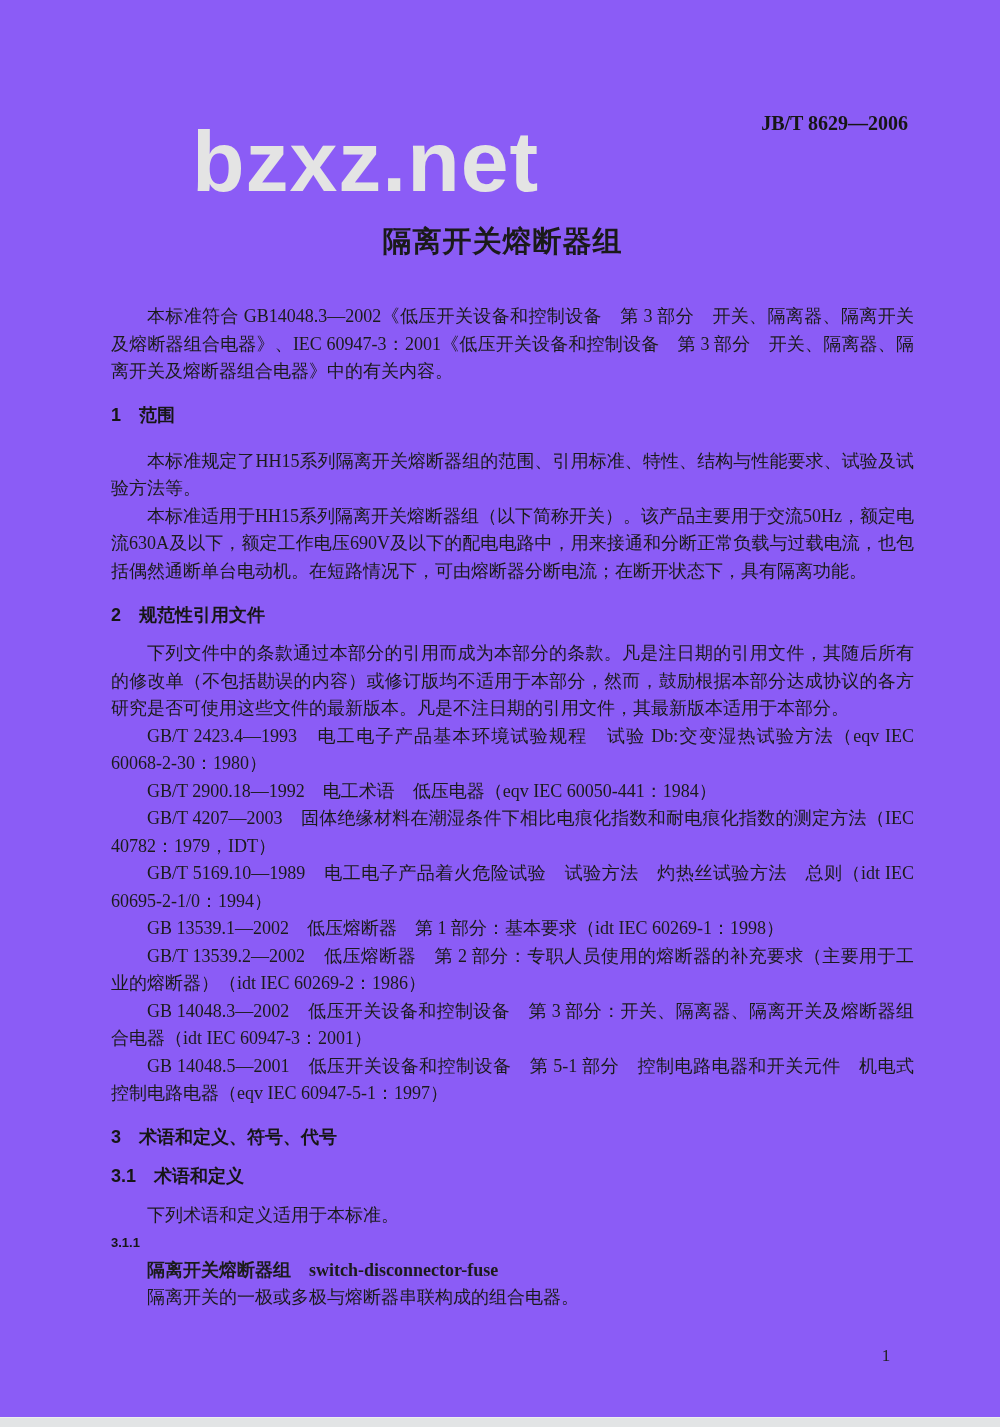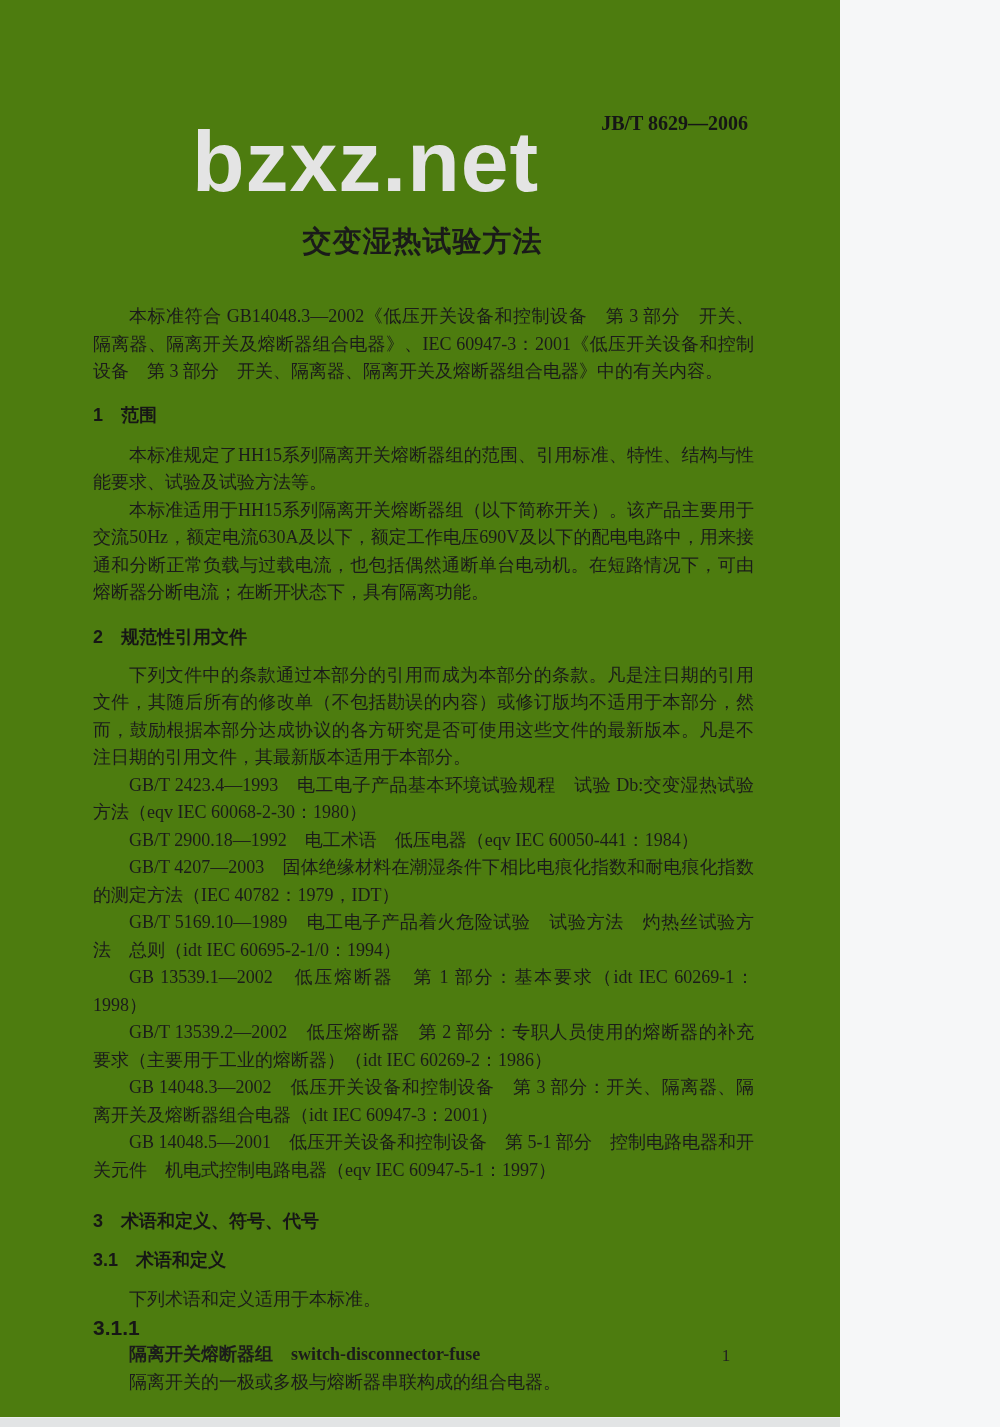--- a/index.html
+++ b/index.html
@@ -3,22 +3,22 @@
 <meta charset="utf-8">
 <style>
   html, body { margin: 0; padding: 0; }
   body {
     width: 1000px; height: 1427px;
     background: #f6f7f8;
     font-family: "Liberation Serif", "DejaVu Serif", serif;
   }
   .page {
     position: relative;
-    width: 840px; height: 1427px;
-    background: #4d7c0f;
+    width: 1000px; height: 1427px;
+    background: #8b5cf6;
     overflow: hidden;
   }
   .watermark {
     position: absolute;
     left: 192px; top: 112px;
     font-family: "Liberation Sans", "DejaVu Sans", sans-serif;
     font-weight: bold;
     font-size: 86px;
     letter-spacing: 1px;
     color: #e4e4e4;
@@ -41,41 +41,41 @@
     text-align: center;
     font-family: "Liberation Sans", "DejaVu Sans", sans-serif;
     font-weight: bold;
     font-size: 29px;
     letter-spacing: 1px;
     color: #1a1a1a;
     z-index: 2;
   }
   .content {
     position: absolute;
-    top: 303px; left: 93px; right: 86px;
+    top: 303px; left: 111px; right: 86px;
     z-index: 2;
     color: #1b1b1b;
     font-size: 18px;
     line-height: 27.5px;
     text-align: justify;
   }
   .content p { margin: 0; text-indent: 2em; }
   .heading {
     font-family: "Liberation Sans", "DejaVu Sans", sans-serif;
     font-weight: bold;
     font-size: 18px;
     line-height: 26px;
     text-align: left;
     color: #161616;
   }
-  .h-sec1 { margin-top: 16px; margin-bottom: 14px; }
+  .h-sec1 { margin-top: 16px; margin-bottom: 20px; }
   .h-sec2 { margin-top: 17px; margin-bottom: 12px; }
-  .h-sec3 { margin-top: 24px; margin-bottom: 13px; }
+  .h-sec3 { margin-top: 16px; margin-bottom: 13px; }
   .h-sub  { margin-top: 0; margin-bottom: 13px; }
-  .h-subsub { margin-top: 0; margin-bottom: 0; font-size: 21px; line-height: 27.5px; }
+  .h-subsub { margin-top: 0; margin-bottom: 0; font-size: 13px; line-height: 27.5px; }
   .term-line { font-weight: bold; }
   .page-number {
     position: absolute;
     top: 1346px; right: 102px;
     width: 24px;
     text-align: center;
     font-size: 17px;
     color: #222;
     z-index: 2;
   }
@@ -90,21 +90,21 @@
 </style>
 </head>
 <body>
 
 <div class="page">
 
   <div class="watermark">bzxz.net</div>
 
   <div class="header-code">JB/T 8629—2006</div>
 
-  <h1 class="doc-title">交变湿热试验方法</h1>
+  <h1 class="doc-title">隔离开关熔断器组</h1>
 
   <div class="content">
 
     <p>本标准符合 GB14048.3—2002《低压开关设备和控制设备　第 3 部分　开关、隔离器、隔离开关及熔断器组合电器》、IEC 60947-3：2001《低压开关设备和控制设备　第 3 部分　开关、隔离器、隔离开关及熔断器组合电器》中的有关内容。</p>
 
     <div class="heading h-sec1">1　范围</div>
     <p>本标准规定了HH15系列隔离开关熔断器组的范围、引用标准、特性、结构与性能要求、试验及试验方法等。</p>
     <p>本标准适用于HH15系列隔离开关熔断器组（以下简称开关）。该产品主要用于交流50Hz，额定电流630A及以下，额定工作电压690V及以下的配电电路中，用来接通和分断正常负载与过载电流，也包括偶然通断单台电动机。在短路情况下，可由熔断器分断电流；在断开状态下，具有隔离功能。</p>
 
     <div class="heading h-sec2">2　规范性引用文件</div>

